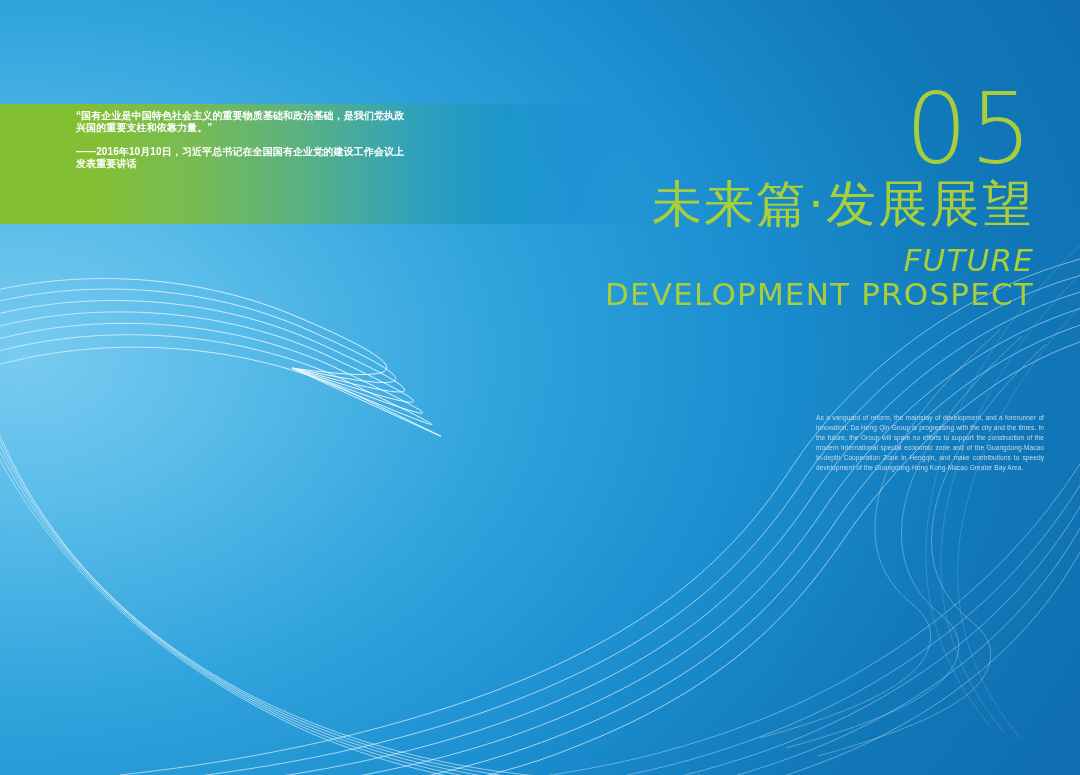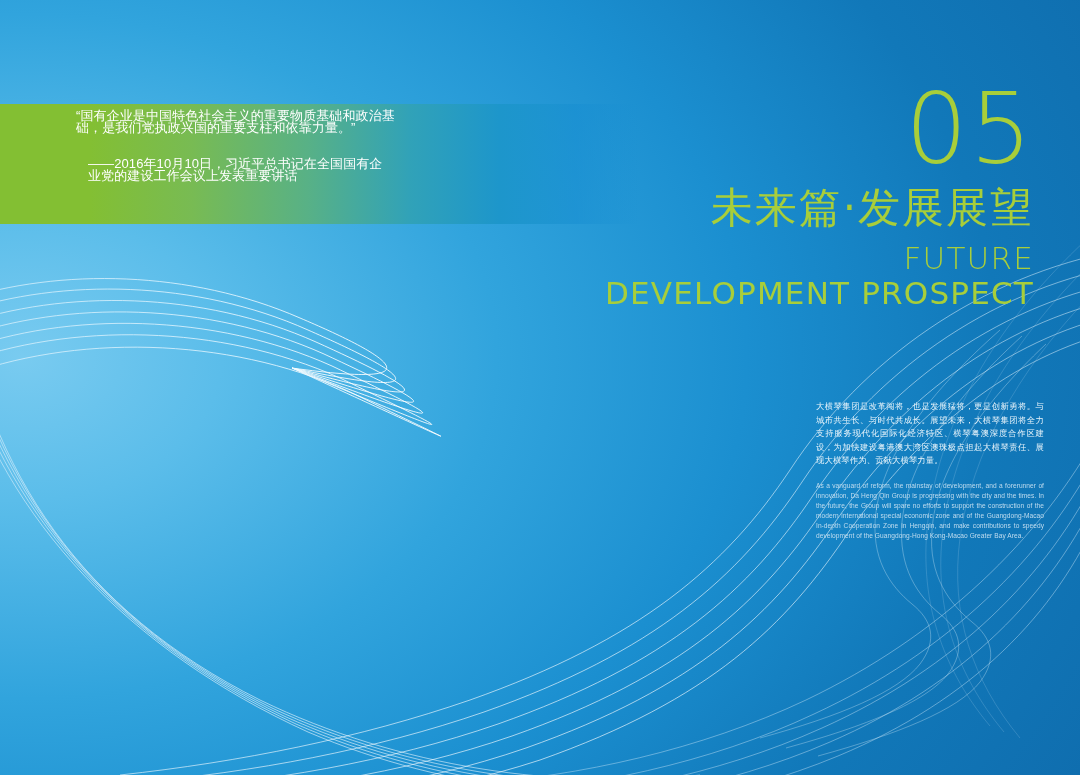--- a/index.html
+++ b/index.html
@@ -48,31 +48,31 @@
         rgba(23,142,209,0.55) 90%,
         rgba(23,142,209,0.0) 100%);
   }
 
   .quote-text {
     position: absolute;
     left: 76px;
     top: 110px;
     width: 330px;
     color: #ffffff;
-    font-size: 13px;
+    font-size: 10px;
     line-height: 12.4px;
-    font-weight: normal;
+    font-weight: bold;
     letter-spacing: 0.1px;
   }
   .quote-para {
     margin: 0;
     text-indent: 0;
   }
   .quote-attrib {
-    margin: 12px;
+    margin: 0;
     padding-top: 11px;
   }
 
   
   .heading-block {
     position: absolute;
     right: 46px;
     top: 84px;
     width: 520px;
     text-align: right;
@@ -80,36 +80,37 @@
   }
   .chapter-number {
     font-size: 98px;
     line-height: 0.92;
     font-weight: 300;
     letter-spacing: 2px;
     color: #a8ce3a;
     font-family: "DejaVu Sans", sans-serif;
   }
   .chapter-title-cn {
-    margin-top: 10px;
-    font-size: 42px;
+    margin-top: 2px;
+    font-size: 50px;
     line-height: 1.15;
     letter-spacing: 2px;
     color: #a8ce3a;
     font-family: "DejaVu Sans", sans-serif;
     font-weight: 400;
   }
   .chapter-title-en1 {
     margin-top: 10px;
     font-size: 31px;
     line-height: 1.08;
     letter-spacing: 1.2px;
     color: #a8ce3a;
     font-weight: 300;
     font-family: "DejaVu Sans", sans-serif;
+    font-style: italic;
   }
   .chapter-title-en2 {
     font-size: 31px;
     line-height: 1.12;
     letter-spacing: 1.2px;
     color: #a8ce3a;
     font-weight: 400;
     font-family: "DejaVu Sans", sans-serif;
   }
 
@@ -217,17 +218,16 @@
   </div>
 
   <div class="heading-block">
     <div class="chapter-number">05</div>
     <div class="chapter-title-cn">未来篇·发展展望</div>
     <div class="chapter-title-en1">FUTURE</div>
     <div class="chapter-title-en2">DEVELOPMENT PROSPECT</div>
   </div>
 
   <div class="body-copy">
-    <p class="body-cn">大横琴集团是改革闯将，也是发展猛将，更是创新勇将。与城市共生长、与时代共成长。展望未来，大横琴集团将全力支持服务现代化国际化经济特区、横琴粤澳深度合作区建设，为加快建设粤港澳大湾区澳珠极点担起大横琴责任、展现大横琴作为、贡献大横琴力量。</p>
     <p class="body-en">As a vanguard of reform, the mainstay of development, and a forerunner of innovation, Da Heng Qin Group is progressing with the city and the times. In the future, the Group will spare no efforts to support the construction of the modern international special economic zone and of the Guangdong-Macao In-depth Cooperation Zone in Hengqin, and make contributions to speedy development of the Guangdong-Hong Kong-Macao Greater Bay Area.</p>
   </div>
 
 </div>
 
 </body></html>

